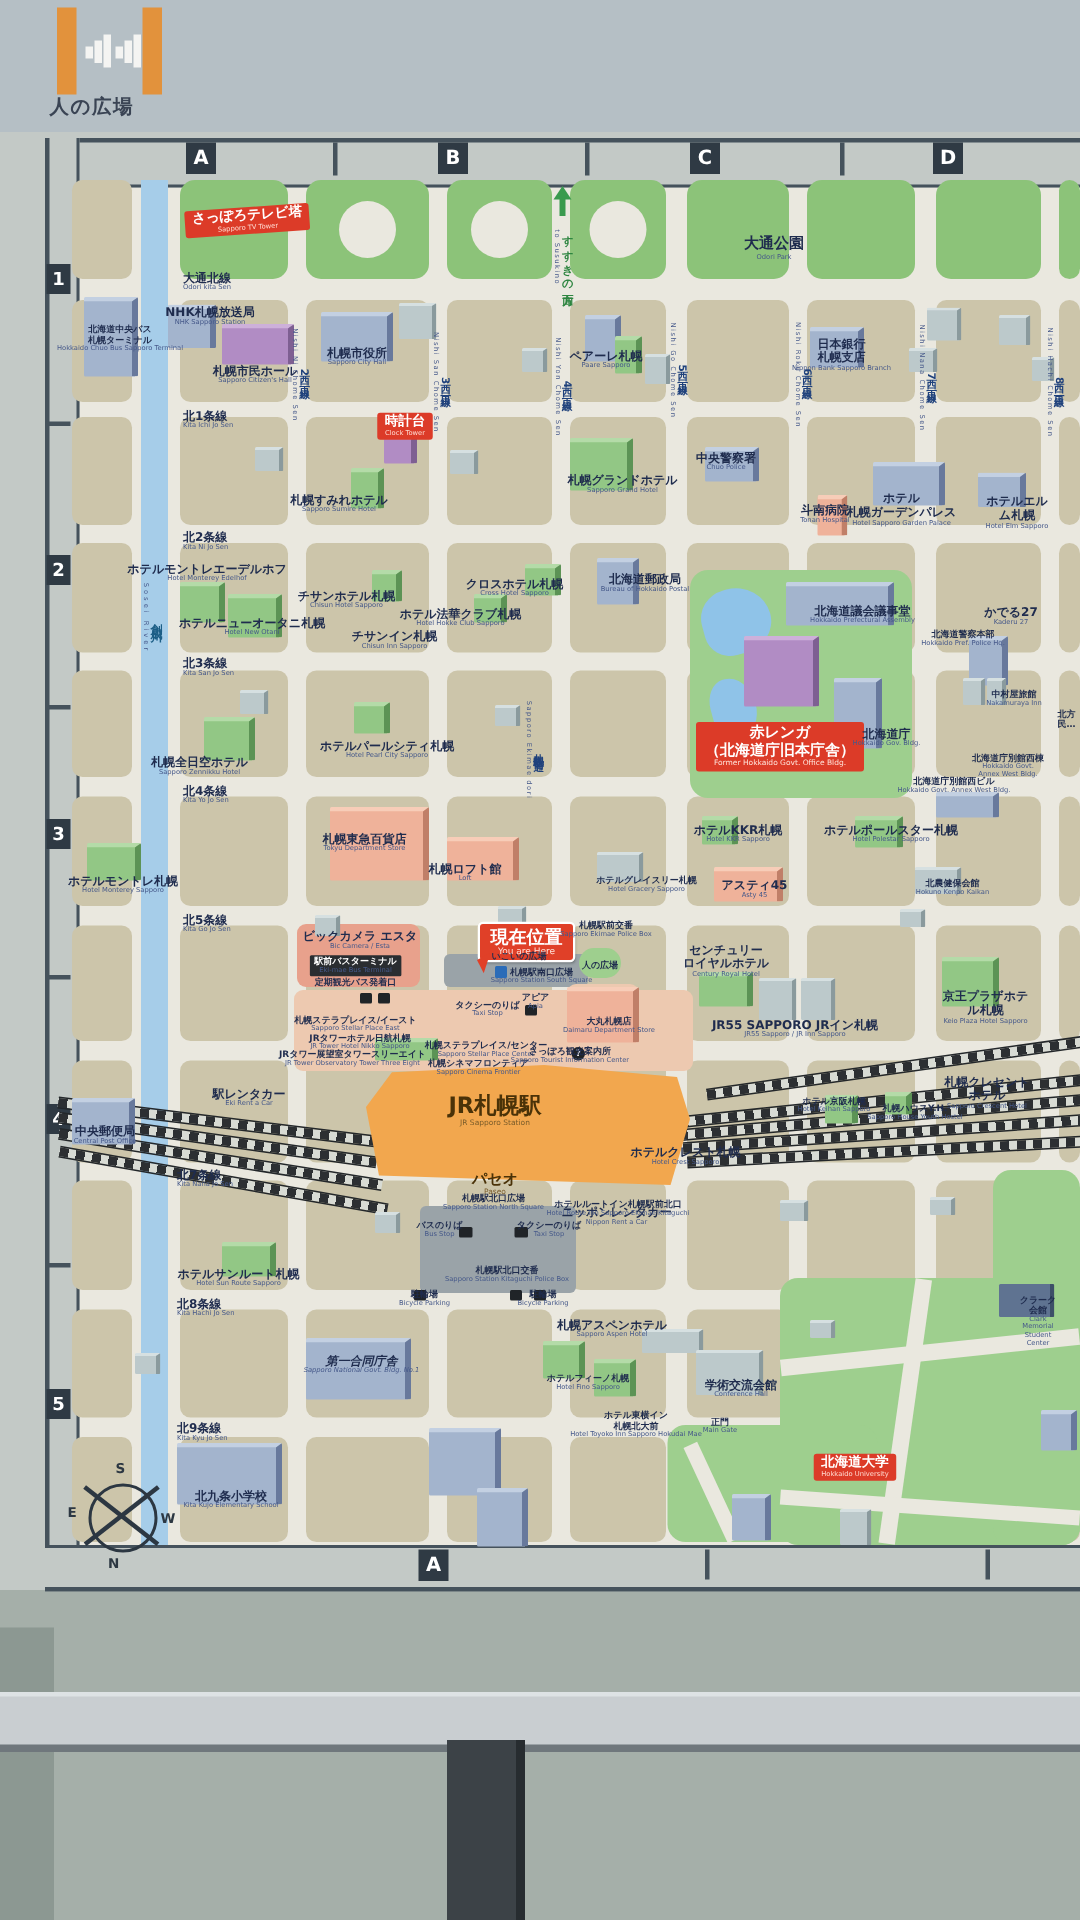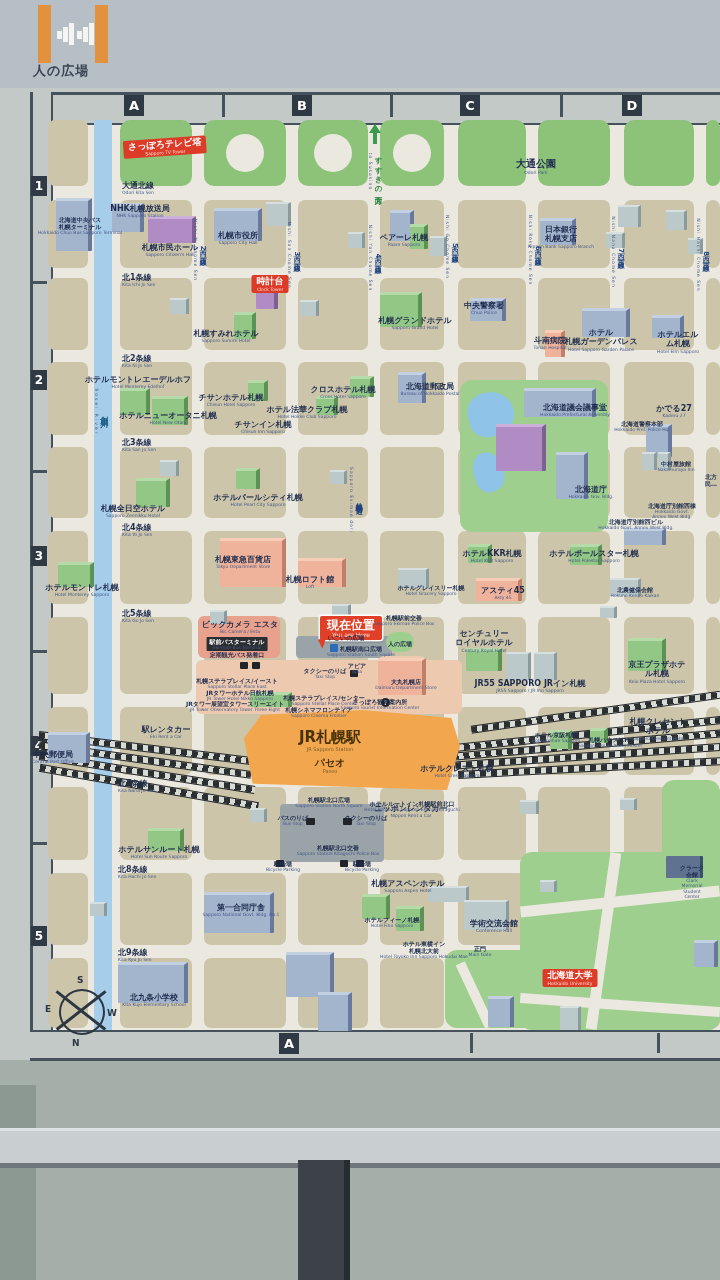--- a/index.html
+++ b/index.html
@@ -356,21 +356,21 @@
     <div class="ic " style="left: 240px; top: 662px; width: 8px; height: 7px;"></div>
     <div class="ic " style="left: 252px; top: 662px; width: 8px; height: 7px;"></div>
     <div class="ic blue" style="left: 330px; top: 644px; width: 8px; height: 8px;"></div>
     <div class="ic " style="left: 350px; top: 670px; width: 8px; height: 7px;"></div>
     <div class="ic q" style="left: 381px; top: 698px; width: 9px; height: 9px;">?</div>
     <div class="ic " style="left: 306px; top: 818px; width: 9px; height: 7px;"></div>
     <div class="ic " style="left: 343px; top: 818px; width: 9px; height: 7px;"></div>
     <div class="ic " style="left: 276px; top: 860px; width: 8px; height: 7px;"></div>
     <div class="ic " style="left: 340px; top: 860px; width: 8px; height: 7px;"></div>
     <div class="ic " style="left: 356px; top: 860px; width: 8px; height: 7px;"></div>
-    <div class="lbl k-plain" style="left: 536px; top: 166px; font-size: 10px;">大通公園<span class="s">Odori Park</span></div>
+    <div class="lbl k-plain" style="left: 516px; top: 166px; font-size: 10px;">大通公園<span class="s">Odori Park</span></div>
     <div class="lbl k-red" style="left: 165px; top: 147px; transform: translate(-50%, -50%) rotate(-4deg);">さっぽろテレビ塔<span class="s">Sapporo TV Tower</span></div>
     <div class="lbl k-dirv" style="left: 375px; top: 172px;">すすきの方面<span class="s">to Susukino</span></div>
     <div class="lbl k-street" style="left: 122px; top: 188px;">大通北線<span class="s">Odori kita Sen</span></div>
     <div class="lbl k-tiny" style="left: 80px; top: 226px;">北海道中央バス
 札幌ターミナル<span class="s">Hokkaido Chuo Bus Sapporo Terminal</span></div>
     <div class="lbl k-plain" style="left: 140px; top: 211px;">NHK札幌放送局<span class="s">NHK Sapporo Station</span></div>
     <div class="lbl k-plain" style="left: 170px; top: 250px;">札幌市民ホール<span class="s">Sapporo Citizen's Hall</span></div>
     <div class="lbl k-plain" style="left: 238px; top: 238px;">札幌市役所<span class="s">Sapporo City Hall</span></div>
     <div class="lbl k-plain" style="left: 404px; top: 240px;">ペアーレ札幌<span class="s">Paare Sapporo</span></div>
     <div class="lbl k-plain" style="left: 561px; top: 237px;">日本銀行
@@ -399,20 +399,22 @@
     <div class="lbl k-plain" style="left: 343px; top: 392px;">クロスホテル札幌<span class="s">Cross Hotel Sapporo</span></div>
     <div class="lbl k-plain" style="left: 307px; top: 412px;">ホテル法華クラブ札幌<span class="s">Hotel Hokke Club Sapporo</span></div>
     <div class="lbl k-plain" style="left: 263px; top: 427px;">チサンイン札幌<span class="s">Chisun Inn Sapporo</span></div>
     <div class="lbl k-street" style="left: 122px; top: 445px;">北3条線<span class="s">Kita San Jo Sen</span></div>
     <div class="lbl k-plain" style="left: 430px; top: 389px;">北海道郵政局<span class="s">Bureau of Hokkaido Postal</span></div>
     <div class="lbl k-plain" style="left: 575px; top: 410px;">北海道議会議事堂<span class="s">Hokkaido Prefectural Assembly</span></div>
     <div class="lbl k-plain" style="left: 674px; top: 411px;">かでる27<span class="s">Kaderu 27</span></div>
     <div class="lbl k-tiny" style="left: 642px; top: 426px;">北海道警察本部<span class="s">Hokkaido Pref. Police Hq.</span></div>
     <div class="lbl k-tiny" style="left: 676px; top: 466px;">中村屋旅館<span class="s">Nakamuraya Inn</span></div>
     <div class="lbl k-tiny" style="left: 711px; top: 480px;">北方民…</div>
+    <div class="lbl k-red3" style="left: 520px; top: 498px;">赤レンガ
+（北海道庁旧本庁舎）<span class="s">Former Hokkaido Govt. Office Bldg.</span></div>
     <div class="lbl k-plain" style="left: 591px; top: 492px;">北海道庁<span class="s">Hokkaido Gov. Bldg.</span></div>
     <div class="lbl k-tiny" style="left: 672px; top: 511px;">北海道庁別館西棟<span class="s">Hokkaido Govt. Annex West Bldg.</span></div>
     <div class="lbl k-tiny" style="left: 636px; top: 524px;">北海道庁別館西ビル<span class="s">Hokkaido Govt. Annex West Bldg.</span></div>
     <div class="lbl k-plain" style="left: 258px; top: 500px;">ホテルパールシティ札幌<span class="s">Hotel Pearl City Sapporo</span></div>
     <div class="lbl k-plain" style="left: 133px; top: 511px;">札幌全日空ホテル<span class="s">Sapporo Zennikku Hotel</span></div>
     <div class="lbl k-street" style="left: 122px; top: 530px;">北4条線<span class="s">Kita Yo Jo Sen</span></div>
     <div class="lbl k-plain" style="left: 82px; top: 590px;">ホテルモントレ札幌<span class="s">Hotel Monterey Sapporo</span></div>
     <div class="lbl k-plain" style="left: 243px; top: 562px;">札幌東急百貨店<span class="s">Tokyu Department Store</span></div>
     <div class="lbl k-plain" style="left: 310px; top: 582px;">札幌ロフト館<span class="s">Loft</span></div>
     <div class="lbl k-vstreet" style="left: 356px; top: 500px;">札幌駅前通<span class="s">Sapporo Ekimae dori</span></div>
@@ -438,40 +440,40 @@
     <div class="lbl k-plain" style="left: 530px; top: 686px;">JR55 SAPPORO JRイン札幌<span class="s">JR55 Sapporo / JR Inn Sapporo</span></div>
     <div class="lbl k-plain" style="left: 657px; top: 672px;">京王プラザホテル札幌<span class="s">Keio Plaza Hotel Sapporo</span></div>
     <div class="lbl k-plain" style="left: 166px; top: 732px;">駅レンタカー<span class="s">Eki Rent a Car</span></div>
     <div class="lbl k-tiny" style="left: 237px; top: 683px;">札幌ステラプレイス/イースト<span class="s">Sapporo Stellar Place East</span></div>
     <div class="lbl k-tiny" style="left: 240px; top: 695px;">JRタワーホテル日航札幌<span class="s">JR Tower Hotel Nikko Sapporo</span></div>
     <div class="lbl k-tiny" style="left: 235px; top: 706px;">JRタワー展望室タワースリーエイト<span class="s">JR Tower Observatory Tower Three Eight</span></div>
     <div class="lbl k-tiny" style="left: 324px; top: 700px;">札幌ステラプレイス/センター<span class="s">Sapporo Stellar Place Center</span></div>
     <div class="lbl k-tiny" style="left: 319px; top: 712px;">札幌シネマフロンティア<span class="s">Sapporo Cinema Frontier</span></div>
     <div class="lbl k-tiny" style="left: 380px; top: 704px;">さっぽろ観光案内所<span class="s">Sapporo Tourist Information Center</span></div>
     <div class="lbl k-big" style="left: 330px; top: 741px;">JR札幌駅<span class="s">JR Sapporo Station</span></div>
-    <div class="lbl k-mid" style="left: 330px; top: 766px;">パセオ<span class="s">Paseo</span></div>
+    <div class="lbl k-mid" style="left: 330px; top: 790px;">パセオ<span class="s">Paseo</span></div>
     <div class="lbl k-plain" style="left: 457px; top: 771px;">ホテルクレスト札幌<span class="s">Hotel Crest Sapporo</span></div>
     <div class="lbl k-plain" style="left: 411px; top: 787px; margin-top: 24px;">ニッポンレンタカー<span class="s">Nippon Rent a Car</span></div>
     <div class="lbl k-tiny" style="left: 556px; top: 737px;">ホテル京阪札幌<span class="s">Hotel Keihan Sapporo</span></div>
     <div class="lbl k-tiny" style="left: 610px; top: 742px;">札幌ハウスY.H.<span class="s">Sapporo House Youth Hostel</span></div>
     <div class="lbl k-plain" style="left: 658px; top: 729px;">札幌クレセントホテル<span class="s">Sapporo Crescent Hotel</span></div>
-    <div class="lbl k-plain" style="left: 53px; top: 757px;">中央郵便局<span class="s">Central Post Office</span></div>
+    <div class="lbl k-plain" style="left: 70px; top: 757px;">中央郵便局<span class="s">Central Post Office</span></div>
     <div class="lbl k-street" style="left: 118px; top: 786px;">北7条線<span class="s">Kita Nana Jo Sen</span></div>
     <div class="lbl k-tiny" style="left: 329px; top: 802px;">札幌駅北口広場<span class="s">Sapporo Station North Square</span></div>
     <div class="lbl k-tiny" style="left: 412px; top: 806px;">ホテルルートイン札幌駅前北口<span class="s">Hotel Route Inn Sapporo Ekimae Kitaguchi</span></div>
     <div class="lbl k-tiny" style="left: 293px; top: 820px;">バスのりば<span class="s">Bus Stop</span></div>
     <div class="lbl k-tiny" style="left: 366px; top: 820px;">タクシーのりば<span class="s">Taxi Stop</span></div>
     <div class="lbl k-tiny" style="left: 338px; top: 850px;">札幌駅北口交番<span class="s">Sapporo Station Kitaguchi Police Box</span></div>
     <div class="lbl k-tiny" style="left: 283px; top: 866px;">駐輪場<span class="s">Bicycle Parking</span></div>
     <div class="lbl k-tiny" style="left: 362px; top: 866px;">駐輪場<span class="s">Bicycle Parking</span></div>
     <div class="lbl k-plain" style="left: 159px; top: 852px;">ホテルサンルート札幌<span class="s">Hotel Sun Route Sapporo</span></div>
     <div class="lbl k-street" style="left: 118px; top: 872px;">北8条線<span class="s">Kita Hachi Jo Sen</span></div>
     <div class="lbl k-plain" style="left: 408px; top: 886px;">札幌アスペンホテル<span class="s">Sapporo Aspen Hotel</span></div>
     <div class="lbl k-tiny" style="left: 692px; top: 881px;">クラーク会館<span class="s">Clark Memorial Student Center</span></div>
-    <div class="lbl k-plain" style="left: 241px; top: 910px;">第一合同庁舎<span class="s">Sapporo National Govt. Bldg. No.1</span></div>
+    <div class="lbl k-plain" style="left: 241px; top: 910px; font-style: italic;">第一合同庁舎<span class="s">Sapporo National Govt. Bldg. No.1</span></div>
     <div class="lbl k-tiny" style="left: 392px; top: 922px;">ホテルフィーノ札幌<span class="s">Hotel Fino Sapporo</span></div>
     <div class="lbl k-tiny" style="left: 424px; top: 950px;">ホテル東横イン
 札幌北大前<span class="s">Hotel Toyoko Inn Sapporo Hokudai Mae</span></div>
     <div class="lbl k-plain" style="left: 494px; top: 926px;">学術交流会館<span class="s">Conference Hall</span></div>
     <div class="lbl k-tiny" style="left: 480px; top: 951px;">正門<span class="s">Main Gate</span></div>
     <div class="lbl k-red" style="left: 570px; top: 978px;">北海道大学<span class="s">Hokkaido University</span></div>
     <div class="lbl k-street" style="left: 118px; top: 955px;">北9条線<span class="s">Kita Kyu Jo Sen</span></div>
     <div class="lbl k-plain" style="left: 154px; top: 1000px;">北九条小学校<span class="s">Kita Kujo Elementary School</span></div>
   </div>
 

